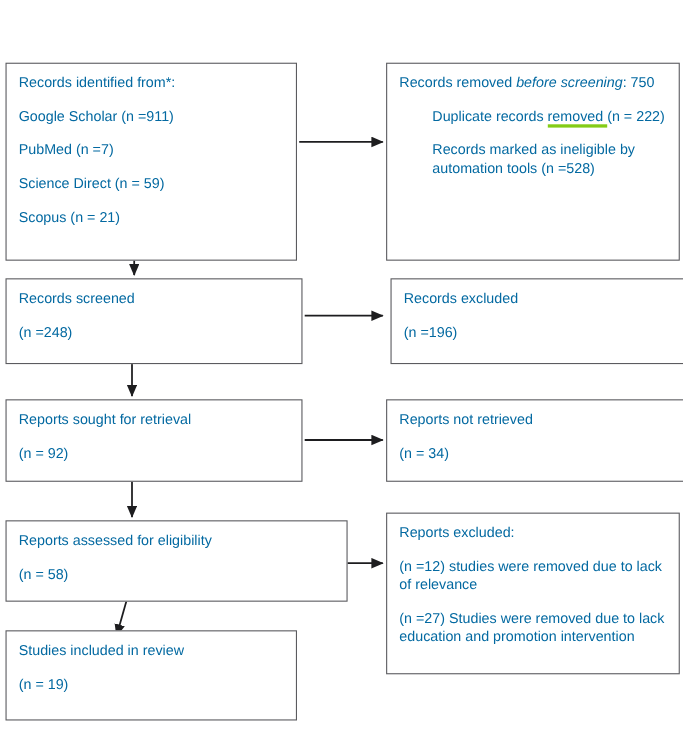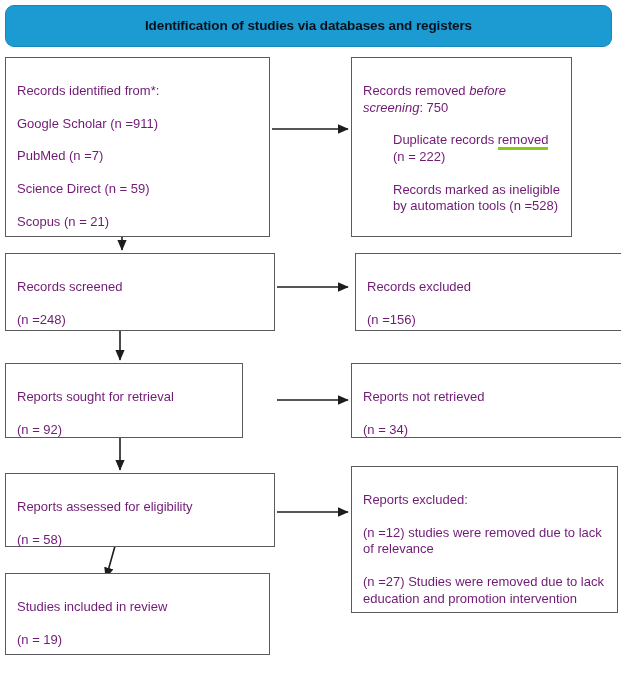--- a/index.html
+++ b/index.html
@@ -46,60 +46,57 @@
 
   
   .nbox {
     position: absolute;
     background: #ffffff;
     border: 1.6px solid #5b5b5f;
     box-sizing: border-box;
     padding: 9px 11px 6px 11px;
   }
   .nbox p {
-    margin: 16px 0 14px 0;
+    margin: 0 0 14px 0;
     font-size: 13px;
     line-height: 1.28;
-    color: #701a75;
+    color: #0369a1;
   }
   .nbox p:last-child { margin-bottom: 0; }
   .indent { padding-left: 30px; }
   .ital { font-style: italic; }
   .sq-underline {
     border-bottom: 3px solid #84cc16;
     padding-bottom: 0px;
   }
 
   
   #box-identified      { left: 5px;   top: 57px;  width: 265px; height: 180px; }
-  #box-removed         { left: 351px; top: 57px;  width: 221px; height: 180px; }
+  #box-removed         { left: 351px; top: 57px;  width: 267px; height: 180px; }
   #box-screened        { left: 5px;   top: 253px; width: 270px; height: 78px;  }
   #box-excluded        { left: 355px; top: 253px; width: 267px; height: 78px;  }
-  #box-sought          { left: 5px;   top: 363px; width: 238px; height: 75px;  }
+  #box-sought          { left: 5px;   top: 363px; width: 270px; height: 75px;  }
   #box-notretrieved    { left: 351px; top: 363px; width: 295px; height: 75px;  }
-  #box-assessed        { left: 5px;   top: 473px; width: 270px; height: 74px;  }
+  #box-assessed        { left: 5px;   top: 473px; width: 311px; height: 74px;  }
   #box-repexcluded     { left: 351px; top: 466px; width: 267px; height: 147px; }
   #box-included        { left: 5px;   top: 573px; width: 265px; height: 82px;  }
 
   
   #arrows {
     position: absolute;
     left: 0; top: 0;
     width: 621px; height: 674px;
     pointer-events: none;
   }
 </style>
 </head>
 <body>
 
 <div id="canvas">
 
-  <div class="banner">
-    <div class="banner-title">Identification of studies via databases and registers</div>
-  </div>
 
   <svg id="arrows" viewBox="0 0 621 674" xmlns="http://www.w3.org/2000/svg">
     <defs>
       <marker id="ah" markerWidth="8" markerHeight="8" refX="6.5" refY="3" orient="auto" markerUnits="strokeWidth">
         <path d="M0,0 L7,3 L0,6 z" fill="#1d1d1f"></path>
       </marker>
     </defs>
 
     <line x1="272" y1="129" x2="348" y2="129" stroke="#1d1d1f" stroke-width="1.6" marker-end="url(#ah)"></line>
 
@@ -136,21 +133,21 @@
     <p class="indent">Records marked as ineligible by automation tools (n =528)</p>
   </div>
 
   <div class="nbox" id="box-screened">
     <p>Records screened</p>
     <p>(n =248)</p>
   </div>
 
   <div class="nbox" id="box-excluded">
     <p>Records excluded</p>
-    <p>(n =156)</p>
+    <p>(n =196)</p>
   </div>
 
   <div class="nbox" id="box-sought">
     <p>Reports sought for retrieval</p>
     <p>(n = 92)</p>
   </div>
 
   <div class="nbox" id="box-notretrieved">
     <p>Reports not retrieved</p>
     <p>(n = 34)</p>

